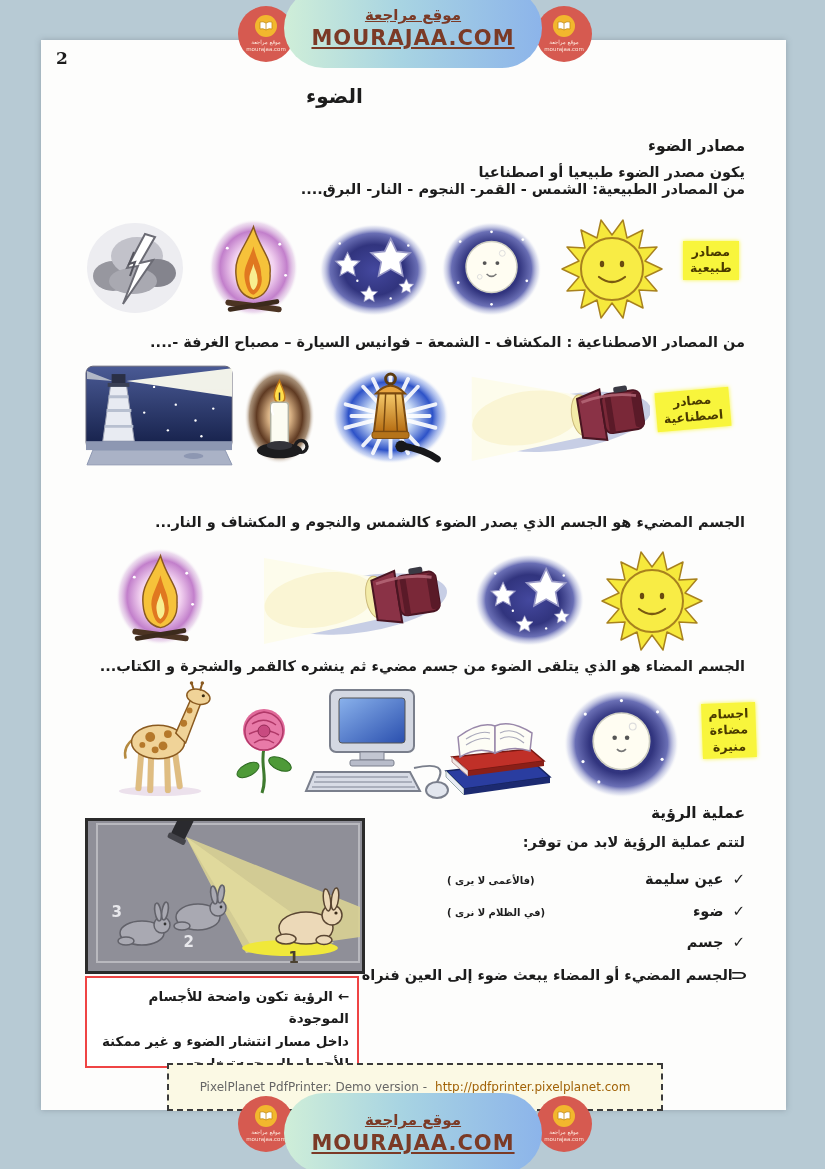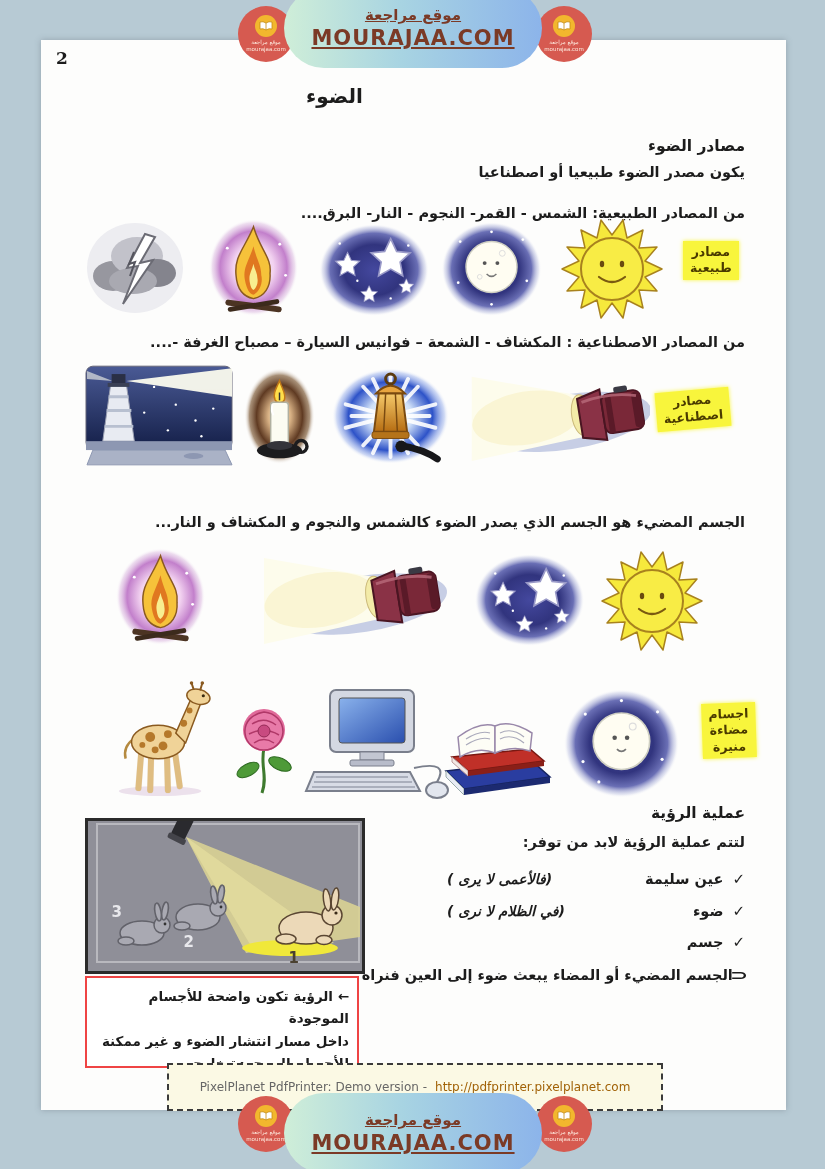--- a/index.html
+++ b/index.html
@@ -21,21 +21,21 @@
   .pill .l1{color:#7b3a26;font-weight:700;font-size:15px;text-decoration:underline;direction:rtl;}
   .pill .l2{color:#7b3a26;font-weight:700;font-size:21px;letter-spacing:1px;text-decoration:underline;direction:ltr;}
   .badge{position:absolute;width:56px;height:56px;border-radius:50%;background:#d65a50;z-index:29;
          display:flex;flex-direction:column;align-items:center;justify-content:center;}
   .badge .ic{width:22px;height:22px;border-radius:50%;background:#f2b72e;display:flex;align-items:center;justify-content:center;margin-bottom:2px;}
   .badge .t{color:#fde8dc;font-size:5.5px;line-height:1.3;text-align:center;}
   
   .check-row{position:absolute;right:80px;width:298px;display:flex;align-items:baseline;gap:9px;direction:rtl;}
   .check-mark{font-weight:700;font-size:15px;}
   .check-term{font-weight:600;font-size:14.5px;min-width:84px;margin-left:9px;}
-  .check-note{margin-inline-start:auto;font-weight:600;font-size:14px;font-style:italic;}
+  .check-note{margin-inline-start:auto;font-weight:600;font-size:10px;}
   
   .figbox{position:absolute;left:85px;top:818px;width:274px;height:150px;border:3px solid #2b2b2b;background:#8f8f98;}
   .capbox{position:absolute;left:85px;top:976px;width:256px;height:76px;border:2px solid #ef4444;background:#fff;
           padding:7px 8px 5px 6px;direction:rtl;text-align:right;font-weight:600;font-size:13.5px;line-height:1.65;}
   .dashedbox{position:absolute;left:167px;top:1063px;width:492px;height:44px;border:2px dashed #3a3a3a;
              background:#fbf9e4;display:flex;align-items:center;justify-content:center;gap:8px;
              direction:ltr;font-size:12px;color:#666;z-index:5;}
   .dashedbox .wlink{color:#a16207;}
   svg{display:block;}
   svg text{font-family:"DejaVu Sans","Liberation Sans",sans-serif;}
@@ -115,21 +115,21 @@
   <div class="pill" style="left:284px;top:-12px;">
     <span class="l1">موقع مراجعة</span>
     <span class="l2">MOURAJAA.COM</span>
   </div>
 
   <div class="abs page-num" style="left:56px;top:48px;">2</div>
   <div class="abs doc-title" style="left:0;top:84px;">الضوء</div>
 
   <div class="abs ar heading" style="right:80px;top:136px;">مصادر الضوء</div>
   <div class="abs ar" style="right:80px;top:163px;">يكون مصدر الضوء طبيعيا أو اصطناعيا</div>
-  <div class="abs ar" style="right:80px;top:204px;">من المصادر الطبيعية: الشمس - القمر- النجوم - النار- البرق....</div>
+  <div class="abs ar" style="right:80px;top:180px;">من المصادر الطبيعية: الشمس - القمر- النجوم - النار- البرق....</div>
 
   <div class="abs" style="left:85px;top:218px;">
     <svg width="100" height="100" viewBox="0 0 100 100">
       <ellipse cx="50" cy="50" rx="48" ry="45" fill="#ededf1"></ellipse>
       <ellipse cx="28" cy="58" rx="20" ry="15" fill="#97979f"></ellipse>
       <ellipse cx="52" cy="38" rx="26" ry="19" fill="#c2c2ca"></ellipse>
       <ellipse cx="72" cy="55" rx="19" ry="14" fill="#84848d"></ellipse>
       <ellipse cx="48" cy="63" rx="24" ry="13" fill="#a9a9b1"></ellipse>
       <path d="M60 16 L42 50 L53 48 L38 86 L68 42 L55 45 L70 19 Z" fill="#ffffff" stroke="#6b6b74" stroke-width="2"></path>
       <path d="M49 34 l-5 12 l6 -2 l-5 14" stroke="#55555e" stroke-width="2" fill="none"></path>
@@ -324,20 +324,21 @@
   <div class="abs" style="left:600px;top:549px;">
     <svg width="104" height="104" viewBox="0 0 104 104">
       <polygon points="102,52 85,60 97,74 79,73 83,91 67,83 63,101 52,86 41,101 37,83 21,91 25,73 7,74 19,60 2,52 19,44 7,30 25,31 21,13 37,21 41,3 52,18 63,3 67,21 83,13 79,31 97,30 85,44" fill="#f6e93c" stroke="#a8821e" stroke-width="1.5" stroke-linejoin="round"></polygon>
       <circle cx="52" cy="52" r="31" fill="#f8ec45" stroke="#a8821e" stroke-width="2"></circle>
       <ellipse cx="42" cy="47" rx="2.2" ry="3.2" fill="#6a4a10"></ellipse>
         <ellipse cx="62" cy="47" rx="2.2" ry="3.2" fill="#6a4a10"></ellipse>
       <path d="M39 60 Q52 70 65 60" stroke="#7a5a10" stroke-width="2.2" fill="none" stroke-linecap="round"></path>
     </svg>
   </div>
 
+  <div class="abs ar" style="right:80px;top:657px;">الجسم المضاء هو الذي يتلقى الضوء من جسم مضيء ثم ينشره كالقمر والشجرة و الكتاب...</div>
 
   <div class="abs" style="left:105px;top:680px;">
     <svg width="115" height="118" viewBox="0 0 115 120">
       <ellipse cx="55" cy="113" rx="42" ry="5" fill="#e4d4e6" opacity=".7"></ellipse>
       <path d="M36 72 L33 110 M46 74 L45 112 M62 74 L63 112 M70 72 L75 108" stroke="#eecf92" stroke-width="6" stroke-linecap="round"></path>
       <path d="M36 72 L33 110 M46 74 L45 112 M62 74 L63 112 M70 72 L75 108" stroke="#8a5a20" stroke-width="6.5" stroke-linecap="round" fill="none" opacity=".15"></path>
       <path d="M28 60 Q17 68 20 80" stroke="#b58a40" stroke-width="2.5" fill="none"></path>
       <ellipse cx="53" cy="63" rx="27" ry="17" fill="#f0d398" stroke="#8a5a20" stroke-width="1.5"></ellipse>
       <polygon points="71,54 87,18 97,22 81,64" fill="#f0d398" stroke="#8a5a20" stroke-width="1.5"></polygon>
       <ellipse cx="94" cy="17" rx="12" ry="7.5" fill="#f0d398" stroke="#8a5a20" stroke-width="1.5" transform="rotate(14 94 17)"></ellipse>

